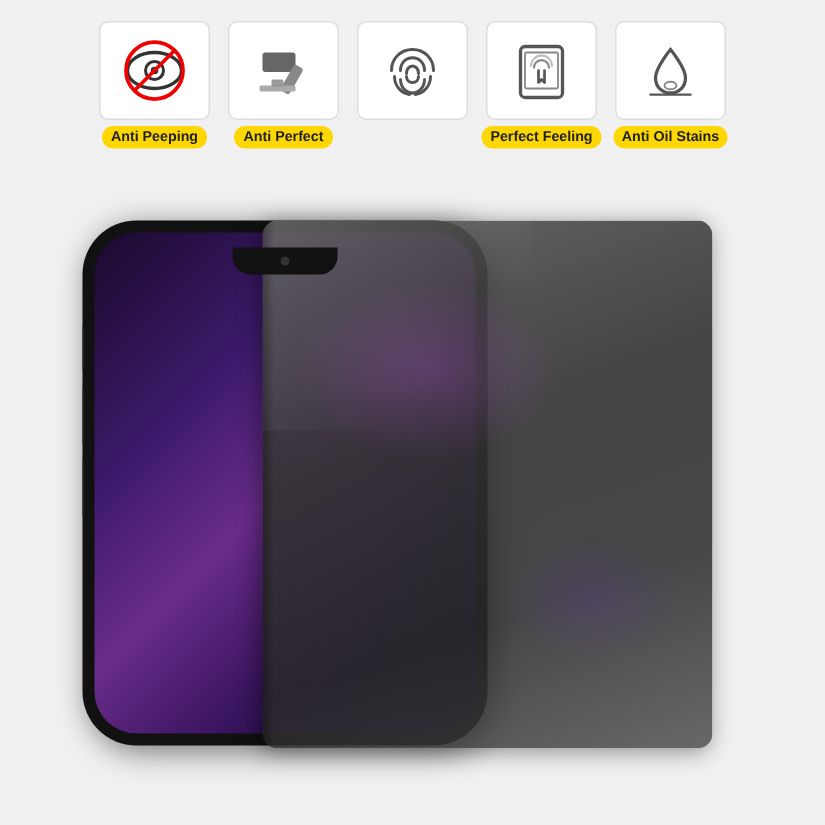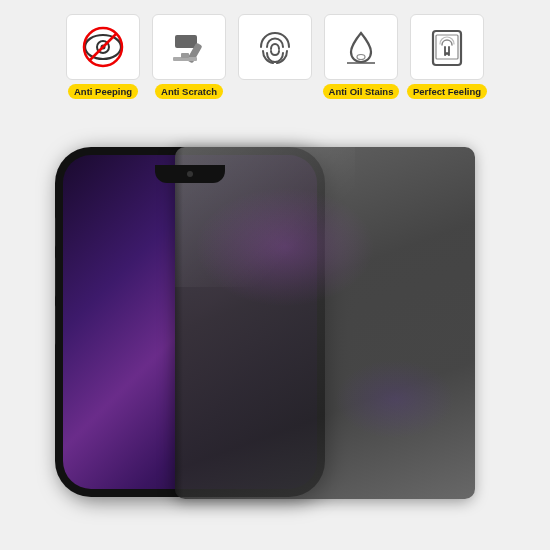--- a/index.html
+++ b/index.html
@@ -259,21 +259,21 @@
         <svg viewBox="0 0 44 44">
 
           <rect x="8" y="10" width="22" height="13" rx="2" fill="#666"></rect>
 
           <rect x="24" y="18" width="7" height="20" rx="2" transform="rotate(30 27.5 28)" fill="#888"></rect>
 
           <rect x="6" y="32" width="24" height="4" rx="1" fill="#aaa"></rect>
           <rect x="14" y="28" width="8" height="5" rx="1" fill="#999"></rect>
         </svg>
       </div>
-      <span class="feature-label">Anti Scratch</span>
+      <span class="feature-label">Anti Perfect</span>
     </div>
 
     <div class="feature-item">
       <div class="icon-box">
         <svg viewBox="0 0 44 44">
 
           <path d="M22 8 C14 8 8 14 8 22" fill="none" stroke="#555" stroke-width="2" stroke-linecap="round"></path>
           <path d="M22 8 C30 8 36 14 36 22" fill="none" stroke="#555" stroke-width="2" stroke-linecap="round"></path>
           <path d="M14 22 C14 17 17.5 13.5 22 13.5 C26.5 13.5 30 17 30 22" fill="none" stroke="#555" stroke-width="2" stroke-linecap="round"></path>
           <path d="M18 24 C18 21 19.8 19 22 19 C24.2 19 26 21 26 24" fill="none" stroke="#555" stroke-width="2" stroke-linecap="round"></path>
@@ -283,44 +283,44 @@
           <path d="M30 28 C30 33 26.5 37 22 37" fill="none" stroke="#555" stroke-width="2" stroke-linecap="round"></path>
           <path d="M18 26 C18 28 19.5 30 22 30 C24.5 30 26 28 26 26" fill="none" stroke="#555" stroke-width="2" stroke-linecap="round"></path>
         </svg>
       </div>
     </div>
 
     <div class="feature-item">
       <div class="icon-box">
         <svg viewBox="0 0 44 44">
 
-          <path d="M22 8 C22 8 12 20 12 27 C12 33 16.5 37 22 37 C27.5 37 32 33 32 27 C32 20 22 8 22 8 Z" fill="none" stroke="#555" stroke-width="2.2"></path>
-
-          <line x1="8" y1="38" x2="36" y2="38" stroke="#555" stroke-width="1.5"></line>
-
-          <ellipse cx="22" cy="32" rx="4" ry="2.5" fill="none" stroke="#888" stroke-width="1.2"></ellipse>
-        </svg>
-      </div>
-      <span class="feature-label">Anti Oil Stains</span>
-    </div>
-
-    <div class="feature-item">
-      <div class="icon-box">
-        <svg viewBox="0 0 44 44">
-
           <rect x="8" y="6" width="28" height="34" rx="3" fill="none" stroke="#555" stroke-width="2.2"></rect>
           <rect x="11" y="10" width="22" height="24" rx="1" fill="none" stroke="#888" stroke-width="1.2"></rect>
 
           <path d="M20 22 L20 30 L22 28 L24 30 L24 22" fill="none" stroke="#555" stroke-width="1.8" stroke-linecap="round" stroke-linejoin="round"></path>
 
           <path d="M17 20 C17 17.2 19.2 15 22 15 C24.8 15 27 17.2 27 20" fill="none" stroke="#888" stroke-width="1.5" stroke-linecap="round"></path>
           <path d="M15 19 C15 15.1 18.1 12 22 12 C25.9 12 29 15.1 29 19" fill="none" stroke="#bbb" stroke-width="1.2" stroke-linecap="round"></path>
         </svg>
       </div>
       <span class="feature-label">Perfect Feeling</span>
+    </div>
+
+    <div class="feature-item">
+      <div class="icon-box">
+        <svg viewBox="0 0 44 44">
+
+          <path d="M22 8 C22 8 12 20 12 27 C12 33 16.5 37 22 37 C27.5 37 32 33 32 27 C32 20 22 8 22 8 Z" fill="none" stroke="#555" stroke-width="2.2"></path>
+
+          <line x1="8" y1="38" x2="36" y2="38" stroke="#555" stroke-width="1.5"></line>
+
+          <ellipse cx="22" cy="32" rx="4" ry="2.5" fill="none" stroke="#888" stroke-width="1.2"></ellipse>
+        </svg>
+      </div>
+      <span class="feature-label">Anti Oil Stains</span>
     </div>
 
   </div>
 
   <div class="phone-area">
     <div class="phone-wrapper">
 
       <div class="phone-body">
         <div class="phone-screen">
           <div class="phone-notch">

